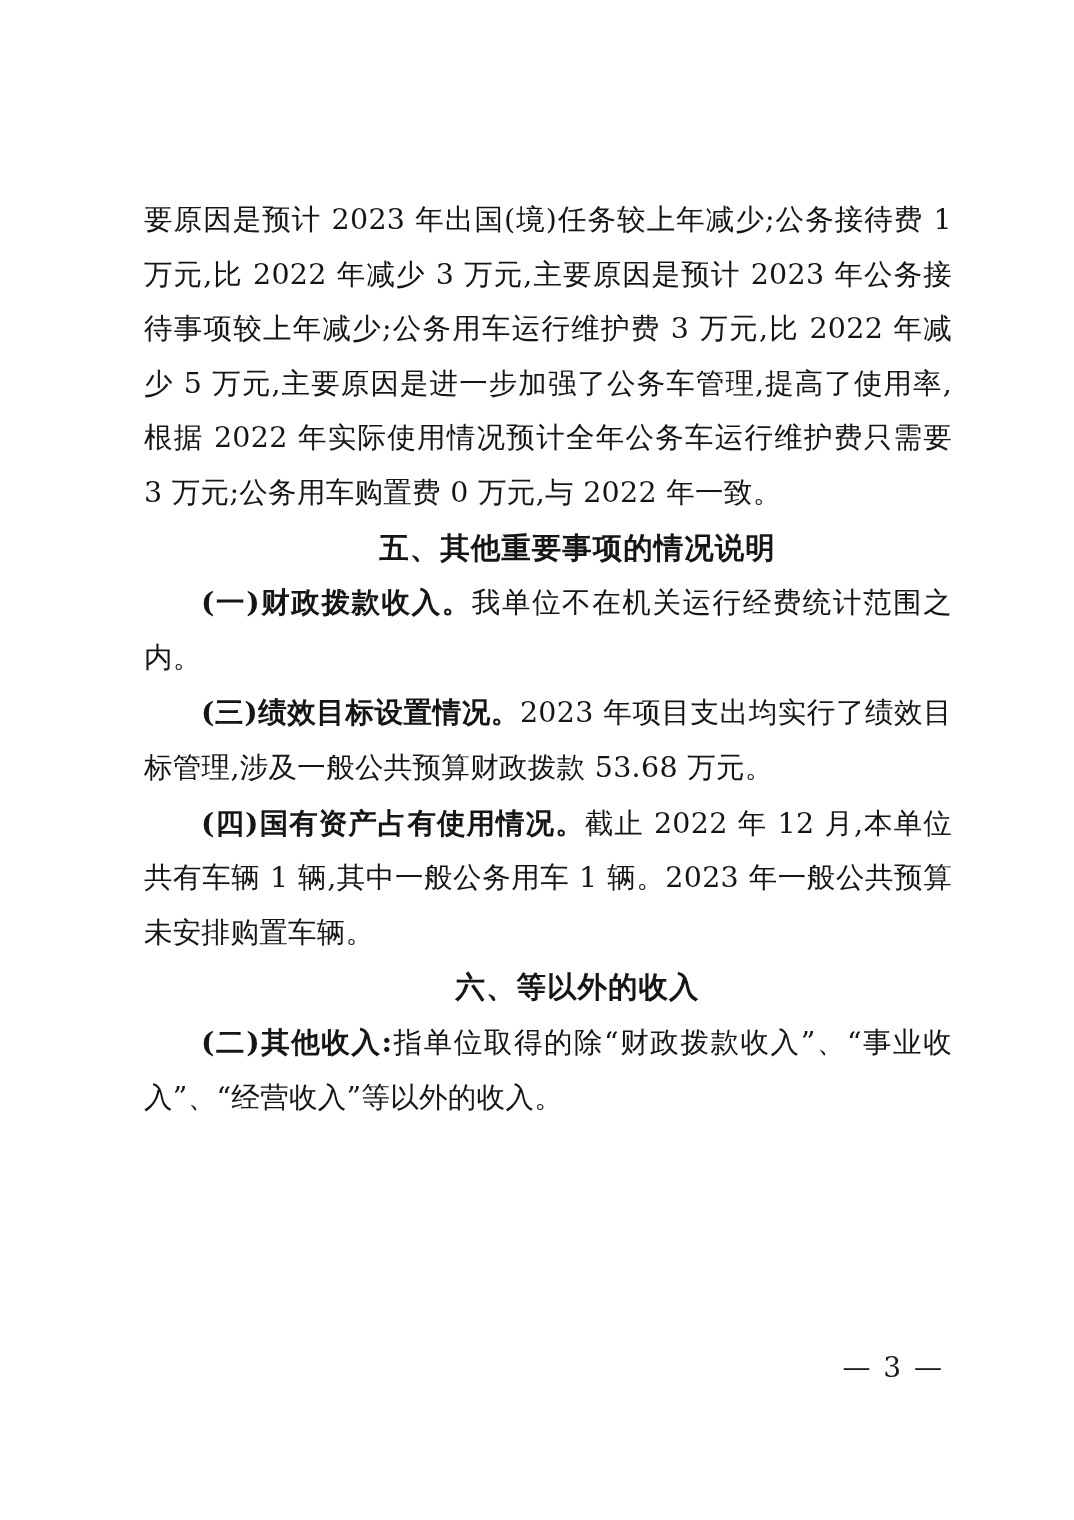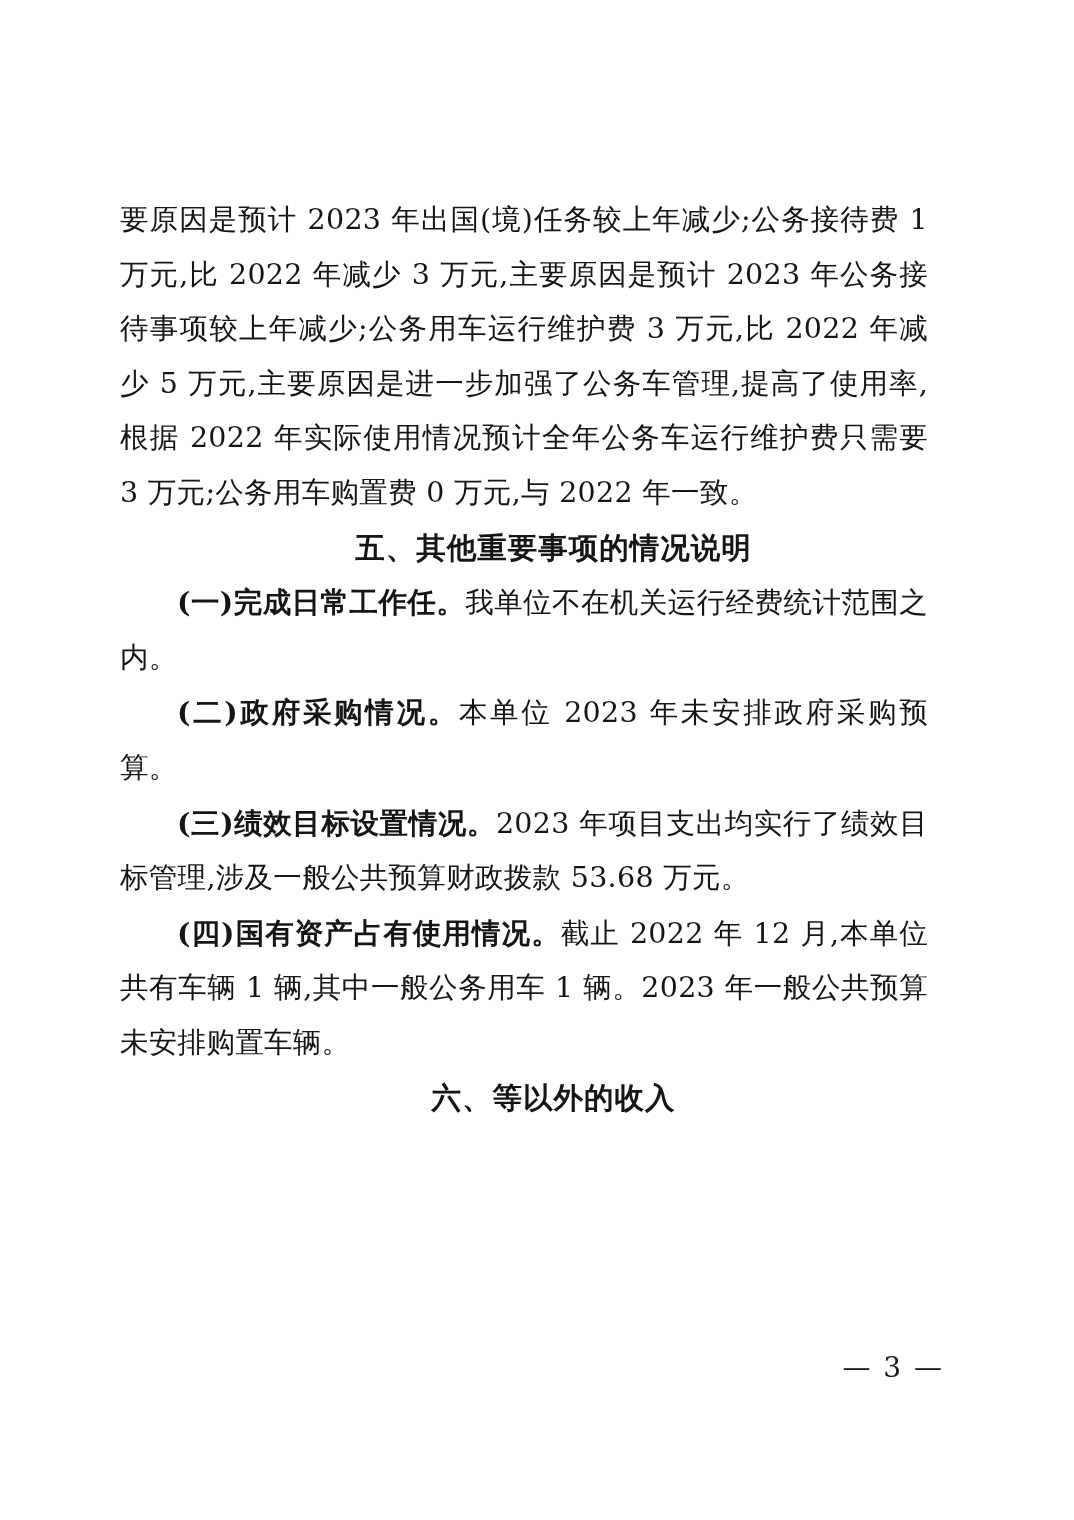--- a/index.html
+++ b/index.html
@@ -10,21 +10,21 @@
   body {
     width: 1074px;
     height: 1520px;
     position: relative;
     font-family: "DejaVu Serif", serif;
     color: #151515;
     overflow: hidden;
   }
   .doc-body {
     position: absolute;
-    left: 120px;
+    left: 144px;
     top: 193px;
     width: 808px;
     font-size: 28.5px;
     line-height: 54.6px;
     text-align: justify;
     letter-spacing: 0.3px;
   }
   .doc-body p {
     margin: 0;
     padding: 0;
@@ -60,28 +60,28 @@
 </style>
 </head>
 <body>
 
 <div class="doc-body">
 
   <p class="para-continued"><span>要原因是预计 2023 年出国(境)任务较上年减少;公务接待费 1 万元,比 2022 年减少 3 万元,主要原因是预计 2023 年公务接待事项较上年减少;公务用车运行维护费 3 万元,比 2022 年减少 5 万元,主要原因是进一步加强了公务车管理,提高了使用率,根据 2022 年实际使用情况预计全年公务车运行维护费只需要 3 万元;公务用车购置费 0 万元,与 2022 年一致。</span></p>
 
   <p class="section-heading"><span>五、其他重要事项的情况说明</span></p>
 
-  <p class="para"><span class="lead">(一)完成日常工作任。</span><span>我单位不在机关运行经费统计范围之内。</span></p>
+  <p class="para"><span class="lead">(一)财政拨款收入。</span><span>我单位不在机关运行经费统计范围之内。</span></p>
 
-  <p class="para"><span class="lead">(二)政府采购情况。</span><span>本单位 2023 年未安排政府采购预算。</span></p>
 
   <p class="para"><span class="lead">(三)绩效目标设置情况。</span><span>2023 年项目支出均实行了绩效目标管理,涉及一般公共预算财政拨款 53.68 万元。</span></p>
 
   <p class="para"><span class="lead">(四)国有资产占有使用情况。</span><span>截止 2022 年 12 月,本单位共有车辆 1 辆,其中一般公务用车 1 辆。2023 年一般公共预算未安排购置车辆。</span></p>
 
   <p class="section-heading"><span>六、等以外的收入</span></p>
 
 
+  <p class="para"><span class="lead">(二)其他收入:</span><span>指单位取得的除“财政拨款收入”、“事业收入”、“经营收入”等以外的收入。</span></p>
 
 
 </div>
 
 <div class="page-number">— 3 —</div>
 
 </body></html>

